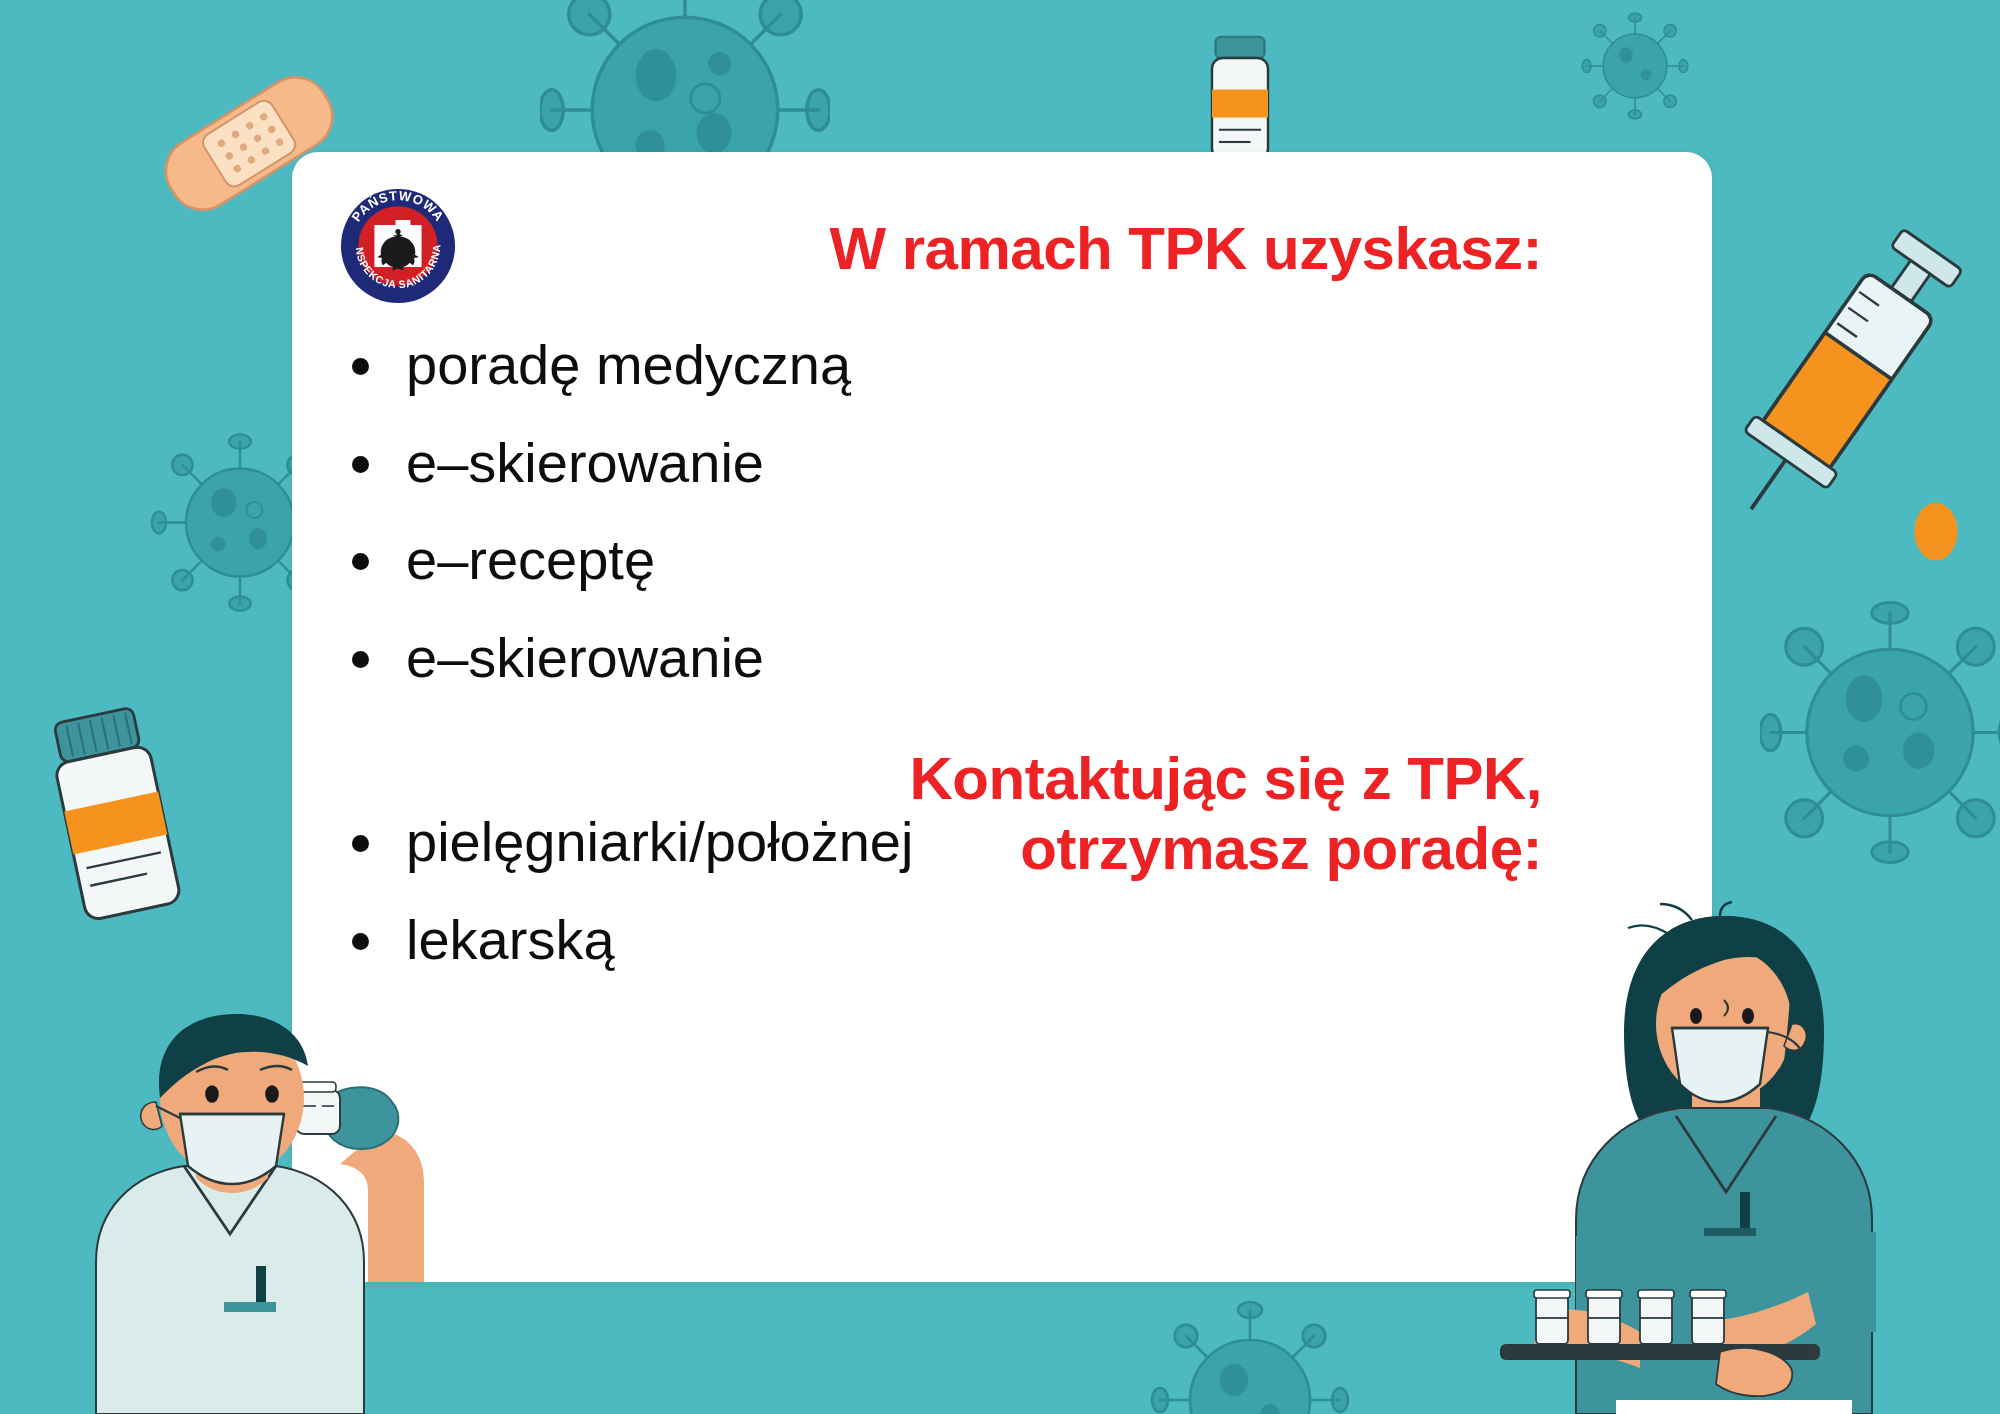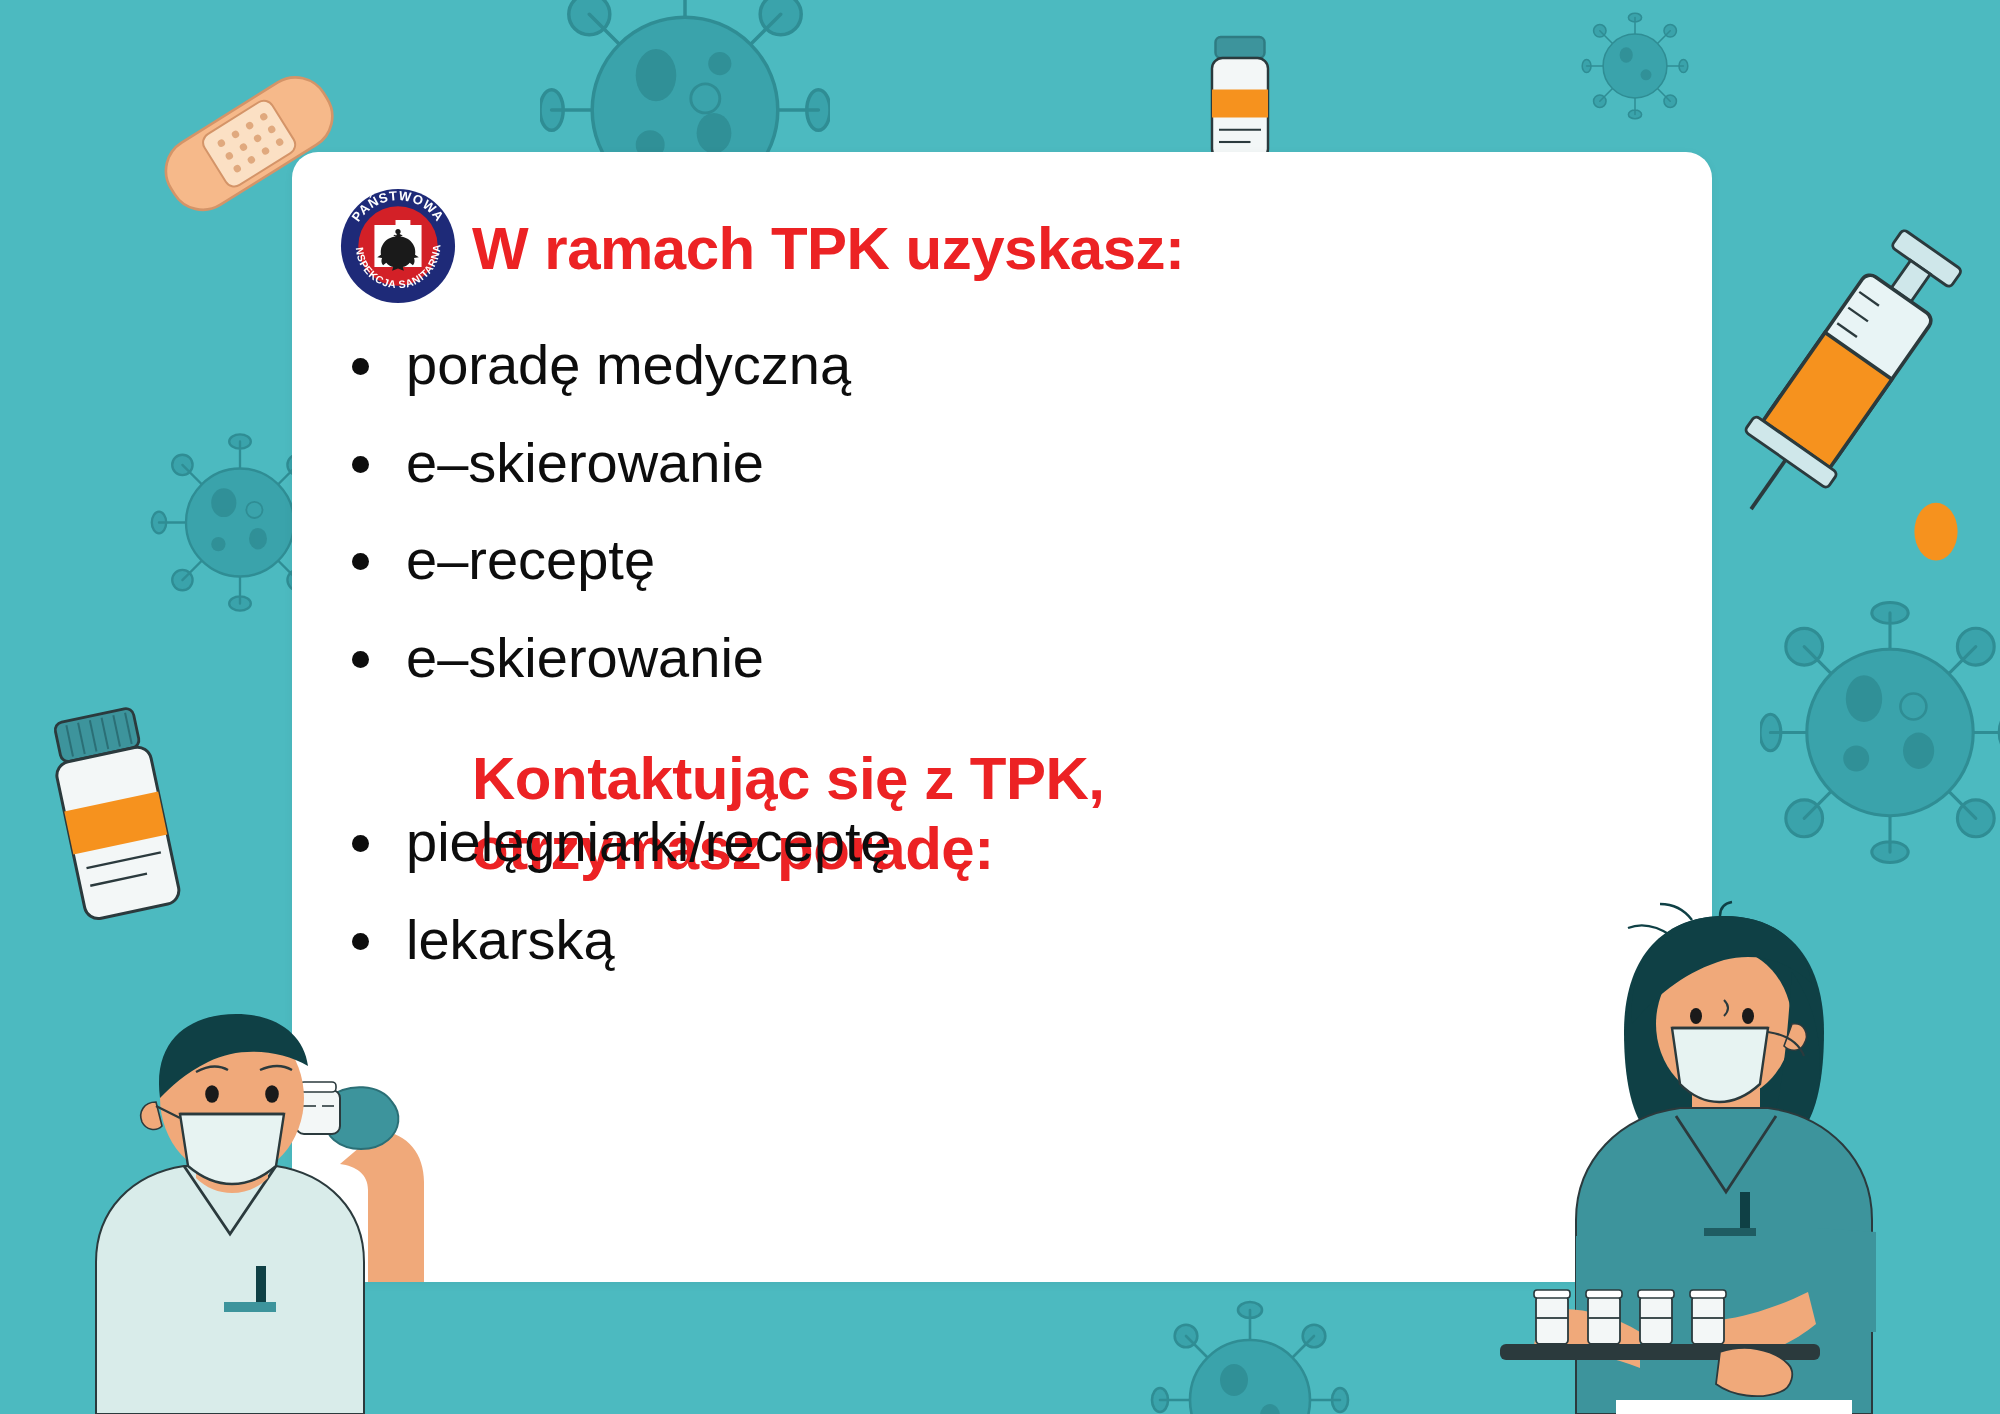--- a/index.html
+++ b/index.html
@@ -51,21 +51,21 @@
     left: 44px;
     top: 32px;
     width: 124px;
     height: 124px;
   }
 
   
   .heading {
     color: #ec2224;
     font-weight: bold;
-    text-align: left;
+    text-align: right;
     line-height: 1.16;
     letter-spacing: -0.5px;
   }
   .heading-1 {
     position: absolute;
     left: 180px;
     top: 62px;
     width: 1070px;
     font-size: 60px;
   }
@@ -329,21 +329,21 @@
       <li>e–receptę</li>
       <li>e–skierowanie</li>
     </ul>
 
     <div class="heading heading-2">
       <div>Kontaktując się z TPK,</div>
       <div>otrzymasz poradę:</div>
     </div>
 
     <ul class="bullets bullets-2">
-      <li>pielęgniarki/receptę</li>
+      <li>pielęgniarki/położnej</li>
       <li>lekarską</li>
     </ul>
   </div>
 
   <svg class="deco" style="left:80px; top:1010px; width:420px; height:404px; z-index:10;" viewBox="0 0 210 202">
 
     <path d="M150 60 c14 2 22 12 22 26 l0 50 l-28 0 l0 -46 c0 -8 -6 -12 -14 -13 z" fill="#f0a97a"></path>
 
     <path d="M124 44 c10 -8 26 -7 32 2 c5 6 4 14 -2 19 c-7 6 -20 6 -27 0 c-6 -5 -6 -15 -3 -21 z" fill="#3d949c" stroke="#2b6f76" stroke-width="1"></path>
 

